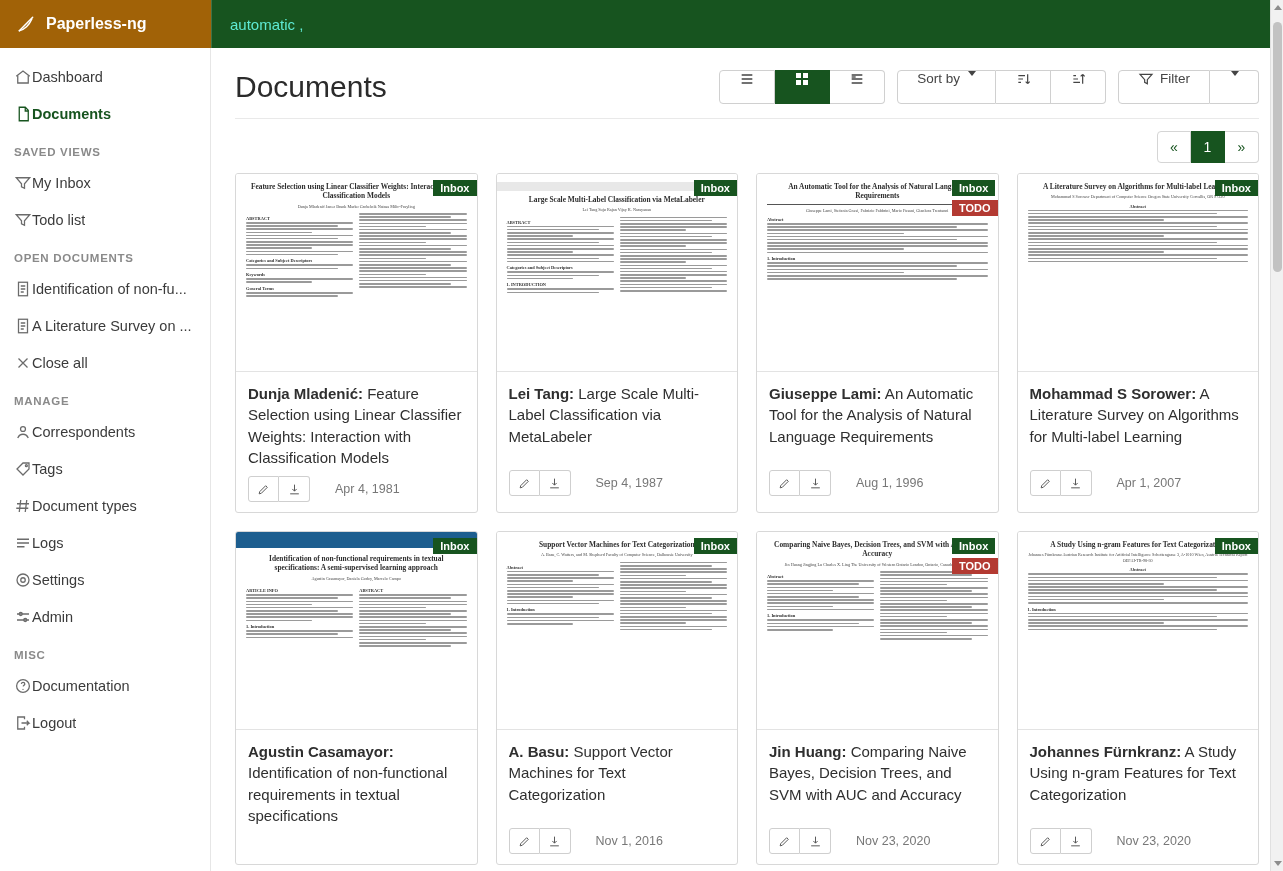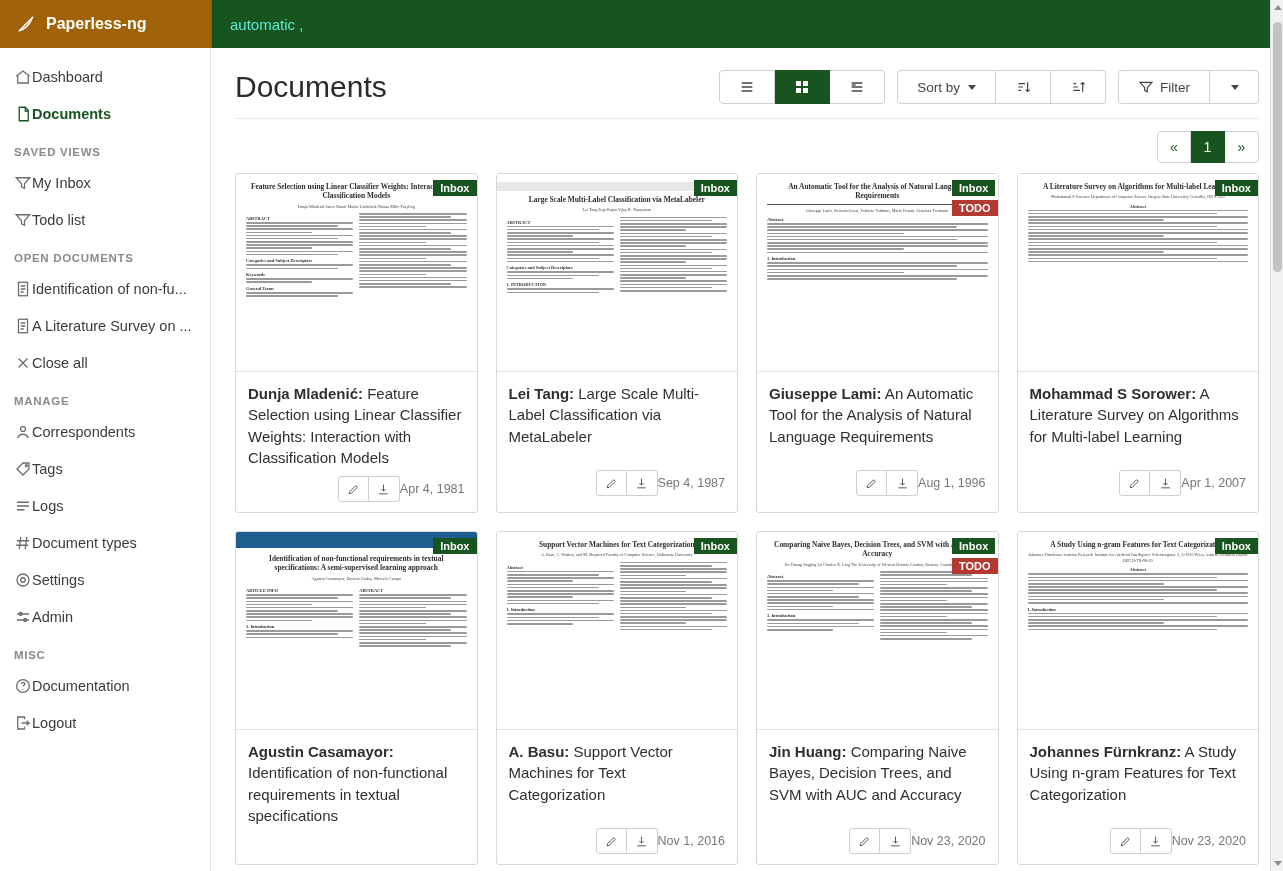--- a/index.html
+++ b/index.html
@@ -61,21 +61,21 @@
     display: flex; align-items: center; justify-content: space-between;
     padding: 22px 0 14px 0; border-bottom: 1px solid #e9e9e9;
   }
   .page-title { font-size: 30px; font-weight: 400; color: #2b2b2b; }
 
   .head-tools { display: flex; align-items: center; gap: 12px; }
   .btn-group { display: flex; }
   .btn {
     height: 34px; min-width: 34px; padding: 0 19px;
     border: 1px solid #d0d0d0; background: #fff; color: #444;
-    display: flex; align-items: center; justify-content: center; gap: 6px;
+    display: flex; justify-content: center; gap: 6px;
     font-size: 13.5px; cursor: pointer;
   }
   .btn + .btn { border-left: 0; }
   .btn-group .btn:first-child { border-radius: 4px 0 0 4px; }
   .btn-group .btn:last-child { border-radius: 0 4px 4px 0; }
   .btn.active { background: #17541f; border-color: #17541f; color: #fff; }
   .btn svg { width: 16px; height: 16px; display: block; }
   .btn .caret { width: 0; height: 0; border-left: 4px solid transparent; border-right: 4px solid transparent; border-top: 5px solid currentColor; margin-left: 2px; }
 
   .pager-row { display: flex; justify-content: flex-end; padding: 12px 0 10px 0; }
@@ -126,22 +126,23 @@
     font-family: "Liberation Sans", sans-serif;
   }
   .badge.inbox { background: #17541f; }
   .badge.todo { background: #b33a32; }
 
   .card-body { padding: 11px 12px 2px 12px; min-height: 92px; }
   .card-title { font-size: 15px; line-height: 1.42; color: #2f2f2f; }
   .card-title b { font-weight: 700; text-align: right; }
 
   .card-foot {
-    display: flex; align-items: center; justify-content: flex-end;
+    display: flex; align-items: center; justify-content: flex-start;
     padding: 6px 12px 10px 12px;
+    gap: 25px;
   }
   .foot-btns { display: flex; }
   .fbtn {
     width: 31px; height: 26px; border: 1px solid #cfcfcf; background: #fff;
     display: flex; align-items: center; justify-content: center; cursor: pointer; color: #555;
   }
   .fbtn + .fbtn { border-left: 0; }
   .fbtn:first-child { border-radius: 3px 0 0 3px; }
   .fbtn:last-child { border-radius: 0 3px 3px 0; }
   .fbtn svg { width: 13px; height: 13px; display: block; }
@@ -259,32 +260,32 @@
           <svg viewBox="0 0 24 24" fill="none" stroke="currentColor" stroke-width="1.7">
               <path d="M4 12l8-8h8v8l-8 8z"></path>
               <circle cx="16.5" cy="7.5" r="1.3"></circle>
             </svg>
         </span>
         <span class="lbl">Tags</span>
       </div>
       <div class="nav-item">
         <span class="ic">
           <svg viewBox="0 0 24 24" fill="none" stroke="currentColor" stroke-width="1.7">
+              <path d="M9 4L7 20M17 4l-2 16M4 9h16M3 15h16"></path>
+            </svg>
+        </span>
+        <span class="lbl">Document types</span>
+      </div>
+      <div class="nav-item">
+        <span class="ic">
+          <svg viewBox="0 0 24 24" fill="none" stroke="currentColor" stroke-width="1.7">
               <path d="M4 7h16M4 12h16M4 17h10"></path>
             </svg>
         </span>
         <span class="lbl">Logs</span>
-      </div>
-      <div class="nav-item">
-        <span class="ic">
-          <svg viewBox="0 0 24 24" fill="none" stroke="currentColor" stroke-width="1.7">
-              <path d="M9 4L7 20M17 4l-2 16M4 9h16M3 15h16"></path>
-            </svg>
-        </span>
-        <span class="lbl">Document types</span>
       </div>
       <div class="nav-item">
         <span class="ic">
           <svg viewBox="0 0 24 24" fill="none" stroke="currentColor" stroke-width="1.7">
               <circle cx="12" cy="12" r="3"></circle>
               <circle cx="12" cy="12" r="8"></circle>
             </svg>
         </span>
         <span class="lbl">Settings</span>
       </div>

